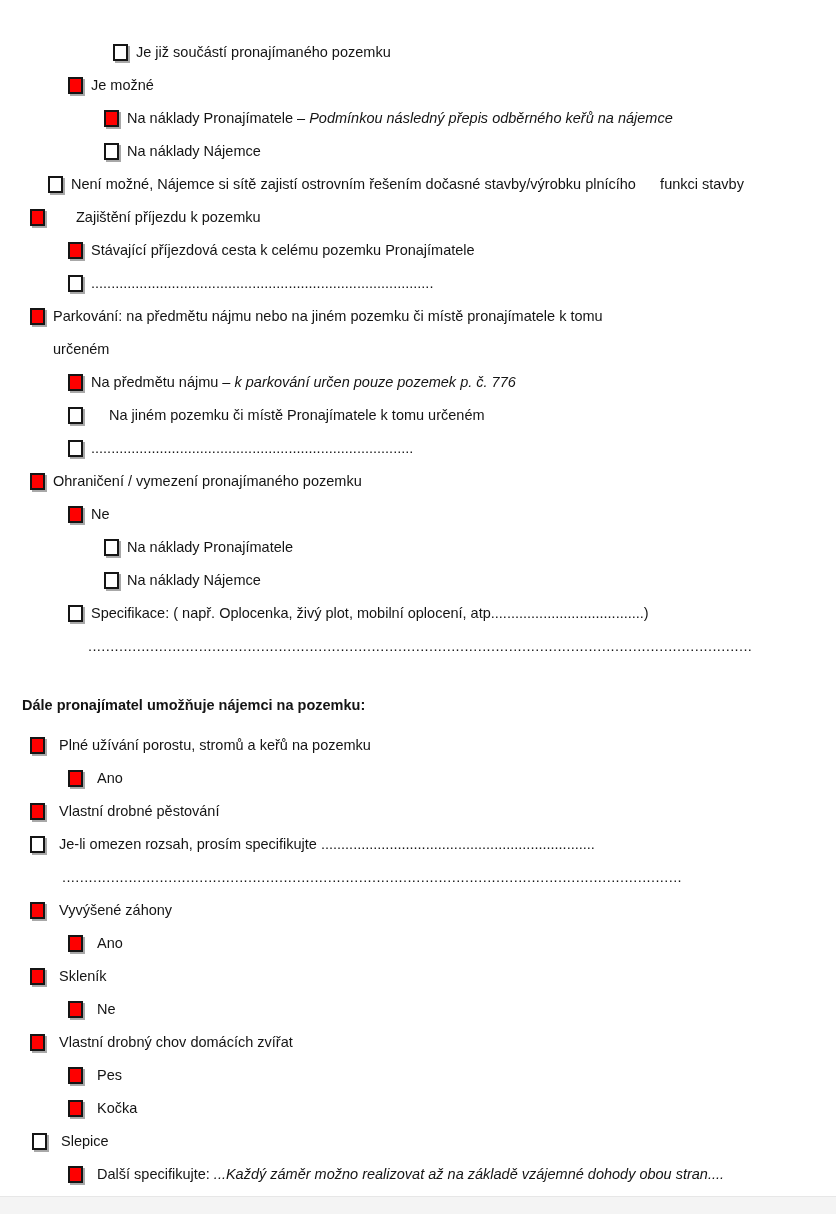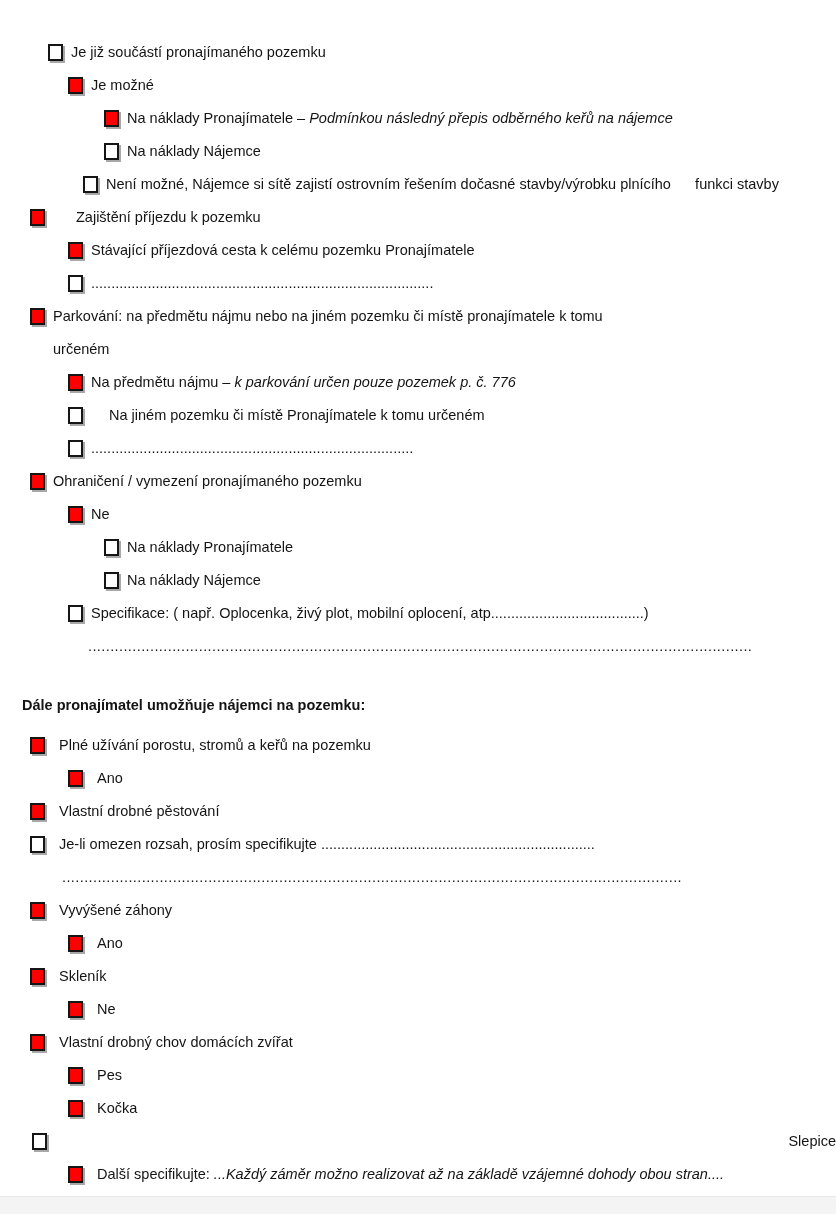--- a/index.html
+++ b/index.html
@@ -21,38 +21,38 @@
   .s2 .box{margin-right:14px}
   .heading{font-weight:bold;line-height:33px;padding-left:22px;margin-top:26px;margin-bottom:7px}
   .dotsline{line-height:33px;letter-spacing:.4px;white-space:pre}
   .page-edge{position:absolute;left:0;right:0;bottom:0;height:17px;background:#f4f4f4;border-top:1px solid #e7e7e7}
 </style>
 </head>
 <body>
 
 <div class="content">
     <div class="section s1">
-      <div class="row" style="padding-left: 48px;">
+      <div class="row" style="padding-left: 68px; margin-left: 45px;">
         <span class="box"></span>
         <span class="label">Je již součástí pronajímaného pozemku</span>
       </div>
       <div class="row" style="padding-left: 68px;">
         <span class="box checked"></span>
         <span class="label">Je možné</span>
       </div>
       <div class="row" style="padding-left: 104px;">
         <span class="box checked"></span>
         <span class="label">Na náklady Pronajímatele – </span>
         <i style="line-height: 33px; white-space: pre-wrap;">Podmínkou následný přepis odběrného keřů na nájemce</i>
       </div>
       <div class="row" style="padding-left: 104px;">
         <span class="box"></span>
         <span class="label">Na náklady Nájemce</span>
       </div>
-      <div class="row nowrap" style="padding-left: 83px;">
+      <div class="row nowrap" style="padding-left: 48px;">
         <span class="box"></span>
         <span class="label">Není možné, Nájemce si sítě zajistí ostrovním řešením dočasné stavby/výrobku plnícího      funkci stavby</span>
       </div>
       <div class="row" style="padding-left: 30px; gap: 23px;">
         <span class="box checked"></span>
         <span class="label">Zajištění příjezdu k pozemku</span>
       </div>
       <div class="row" style="padding-left: 68px; text-align: center;">
         <span class="box checked"></span>
         <span class="label">Stávající příjezdová cesta k celému pozemku Pronajímatele</span>
@@ -145,21 +145,21 @@
         <span class="label">Vlastní drobný chov domácích zvířat</span>
       </div>
       <div class="row" style="padding-left: 68px;">
         <span class="box checked"></span>
         <span class="label">Pes</span>
       </div>
       <div class="row" style="padding-left: 68px;">
         <span class="box checked"></span>
         <span class="label">Kočka</span>
       </div>
-      <div class="row" style="padding-left: 32px; justify-content: space-between;">
+      <div class="row" style="padding-left: 32px;">
         <span class="box"></span>
         <span class="label">Slepice</span>
       </div>
       <div class="row" style="padding-left: 68px;">
         <span class="box checked"></span>
         <span class="label">Další specifikujte: </span>
         <i style="line-height: 33px; white-space: pre-wrap; text-align: center;">...Každý záměr možno realizovat až na základě vzájemné dohody obou stran....</i>
       </div>
     </div>
   </div>

